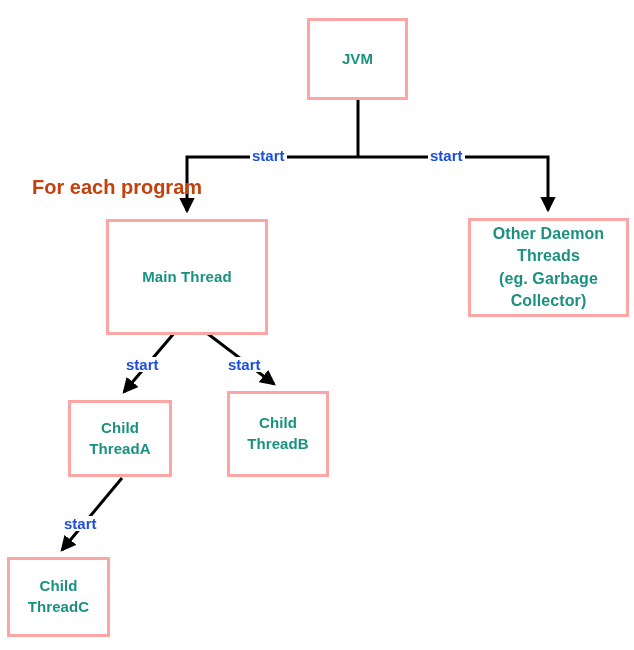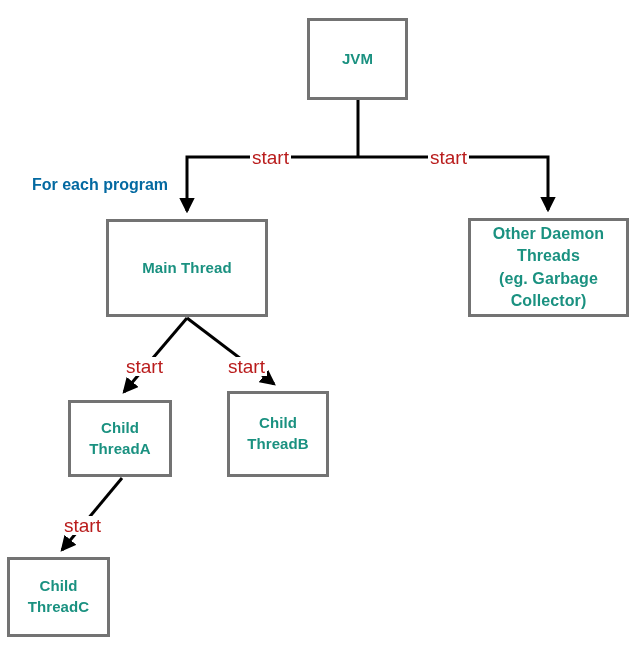--- a/index.html
+++ b/index.html
@@ -20,59 +20,59 @@
     position: absolute;
     left: 0;
     top: 0;
     width: 634px;
     height: 650px;
     pointer-events: none;
   }
   .node {
     position: absolute;
     box-sizing: border-box;
-    border: 3px solid #737373;
+    border: 3px solid #fca5a5;
     background: #ffffff;
     display: flex;
     align-items: center;
     justify-content: center;
     text-align: center;
     color: #1a9180;
     font-weight: bold;
     font-size: 15px;
     line-height: 1.38;
     letter-spacing: 0.1px;
   }
   .node-label {
     display: block;
     width: 100%;
     white-space: pre-line;
   }
   .edge-label {
     position: absolute;
-    color: #b91c1c;
-    font-weight: normal;
-    font-size: 19px;
+    color: #1d4ed8;
+    font-weight: bold;
+    font-size: 15px;
     line-height: 1;
     white-space: nowrap;
     background: #ffffff;
     padding: 0 2px;
   }
   .note-label {
     position: absolute;
-    color: #0369a1;
+    color: #c2410c;
     font-weight: bold;
-    font-size: 16px;
+    font-size: 20px;
     line-height: 1;
     white-space: nowrap;
   }
 
   
   #node-jvm            { left: 307px; top: 18px;  width: 101px; height: 82px; }
-  #node-main-thread    { left: 106px; top: 219px; width: 162px; height: 98px; align-items: center; }
+  #node-main-thread    { left: 106px; top: 219px; width: 162px; height: 116px; align-items: center; }
   #node-daemon-threads { left: 468px; top: 218px; width: 161px; height: 99px; font-size: 16px; }
   #node-child-a        { left: 68px;  top: 400px; width: 104px; height: 77px; }
   #node-child-b        { left: 227px; top: 391px; width: 102px; height: 86px; }
   #node-child-c        { left: 7px;   top: 557px; width: 103px; height: 80px; }
 
   
   #label-start-left    { left: 250px; top: 148px; }
   #label-start-right   { left: 428px; top: 148px; }
   #label-start-a       { left: 124px; top: 357px; }
   #label-start-b       { left: 226px; top: 357px; }

